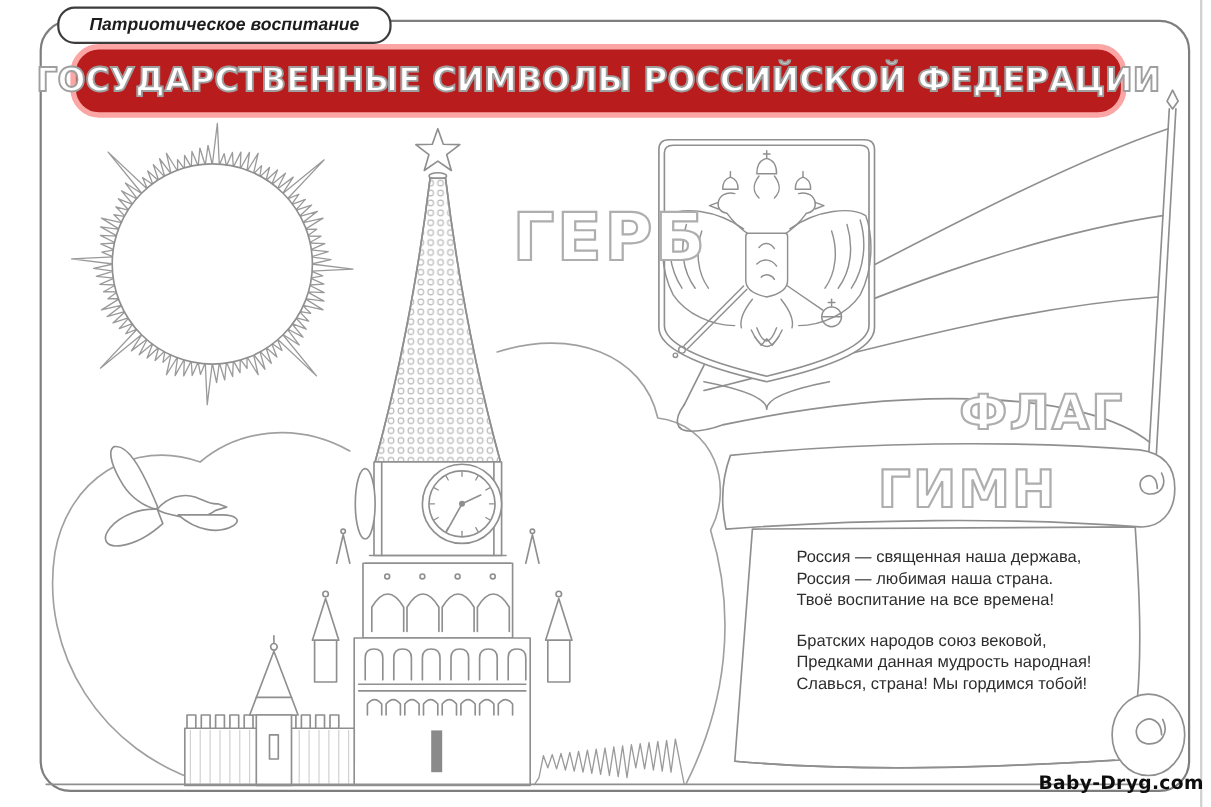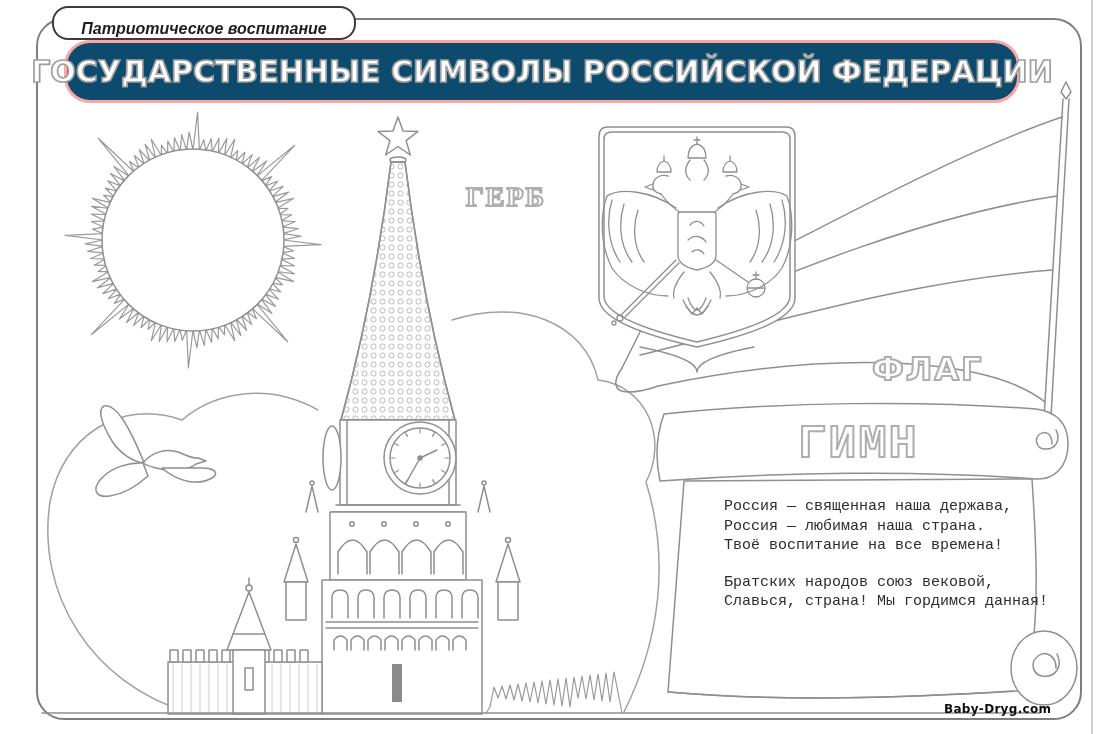--- a/index.html
+++ b/index.html
@@ -2,35 +2,35 @@
 <html><head>
 <meta charset="utf-8">
 <style>
   html,body{margin:0;padding:0;background:#e9e9e9;}
   #page{position:relative;width:1101px;height:734px;background:#ffffff;overflow:hidden;
         font-family:"Liberation Sans",sans-serif;}
   #page-edge{position:absolute;top:0;right:8px;width:2px;height:734px;background:#cfcfcf;}
   #frame{position:absolute;left:36px;top:18px;width:1042px;height:698px;
          border:2px solid #7e7e7e;border-radius:28px;background:transparent;}
   #tag-pill{position:absolute;left:52px;top:6px;width:300px;height:30px;background:#ffffff;
-            border:2.5px solid #3c3c3c;border-radius:16px;display:flex;align-items:flex-end;justify-content:center;
+            border:2.5px solid #3c3c3c;border-radius:16px;display:flex;align-items:center;justify-content:center;
             font-weight:bold;font-style:italic;font-size:16px;color:#1d1d1d;z-index:6;}
-  #title-banner{position:absolute;left:64px;top:40px;width:950px;height:57px;background:#0c4a6e;
-            border:3px solid #fca5a5;border-radius:26px;display:flex;align-items:center;justify-content:center;z-index:5;}
+  #title-banner{position:absolute;left:64px;top:40px;width:950px;height:57px;background:#b91c1c;
+            border:5px solid #fca5a5;border-radius:26px;display:flex;align-items:center;justify-content:center;z-index:5;}
   .outline-text{color:#ffffff;font-weight:bold;font-family:"DejaVu Sans","Liberation Sans",sans-serif;
             -webkit-text-stroke:2px #aeaeae;text-shadow:0 0 1px #c2c2c2;}
   #title-banner .outline-text{font-size:30px;-webkit-text-stroke:1.7px #9f9f9f;letter-spacing:0px;white-space:nowrap;}
   .big-label{position:absolute;z-index:5;letter-spacing:2px;}
-  #label-gerb{left:466px;top:181px;font-size:28px;font-family:Liberation Serif, serif;}
-  #label-flag{left:872px;top:350px;font-size:32px;}
-  #label-gimn{left:798px;top:418px;font-size:47px;font-family:Liberation Mono, monospace;}
+  #label-gerb{left:466px;top:181px;font-size:60px;}
+  #label-flag{left:872px;top:350px;font-size:44px;}
+  #label-gimn{left:798px;top:418px;font-size:47px;}
   #anthem{position:absolute;left:724px;top:497px;z-index:5;color:#2d2d2d;font-size:15px;line-height:19.5px;
           font-family:"Liberation Sans",sans-serif;}
-  #anthem .stanza{margin-bottom:17px;font-family:Liberation Mono, monospace;}
-  #watermark{position:absolute;left:944px;top:702px;z-index:7;font-weight:bold;font-size:12px;color:#0d0d0d;
+  #anthem .stanza{margin-bottom:17px;}
+  #watermark{position:absolute;left:944px;top:702px;z-index:7;font-weight:bold;font-size:17px;color:#0d0d0d;
           font-family:"DejaVu Sans","Liberation Sans",sans-serif;letter-spacing:0.3px;}
   #art{position:absolute;left:0;top:0;z-index:3;}
 </style>
 </head>
 <body>
 
 <div id="page">
   <div id="page-edge"></div>
   <div id="frame"></div>
 
@@ -280,18 +280,19 @@
   <div class="big-label outline-text" id="label-gimn">ГИМН</div>
 
   <div id="anthem">
     <div class="stanza">
       <div>Россия — священная наша держава,</div>
       <div>Россия — любимая наша страна.</div>
       <div>Твоё воспитание на все времена!</div>
     </div>
     <div class="stanza">
       <div>Братских народов союз вековой,</div>
-      <div>Славься, страна! Мы гордимся данная!</div>
+      <div>Предками данная мудрость народная!</div>
+      <div>Славься, страна! Мы гордимся тобой!</div>
     </div>
   </div>
 
   <div id="watermark">Baby-Dryg.com</div>
 </div>
 
 </body></html>

